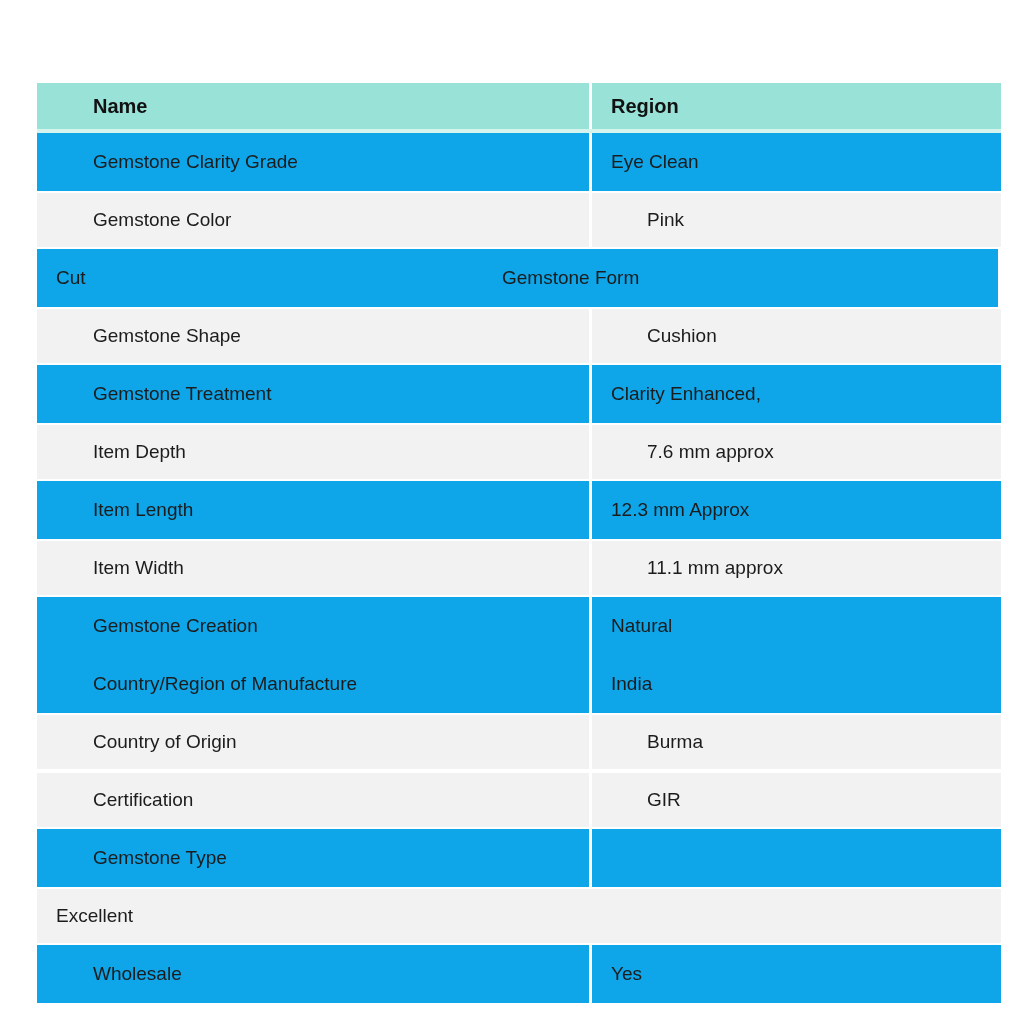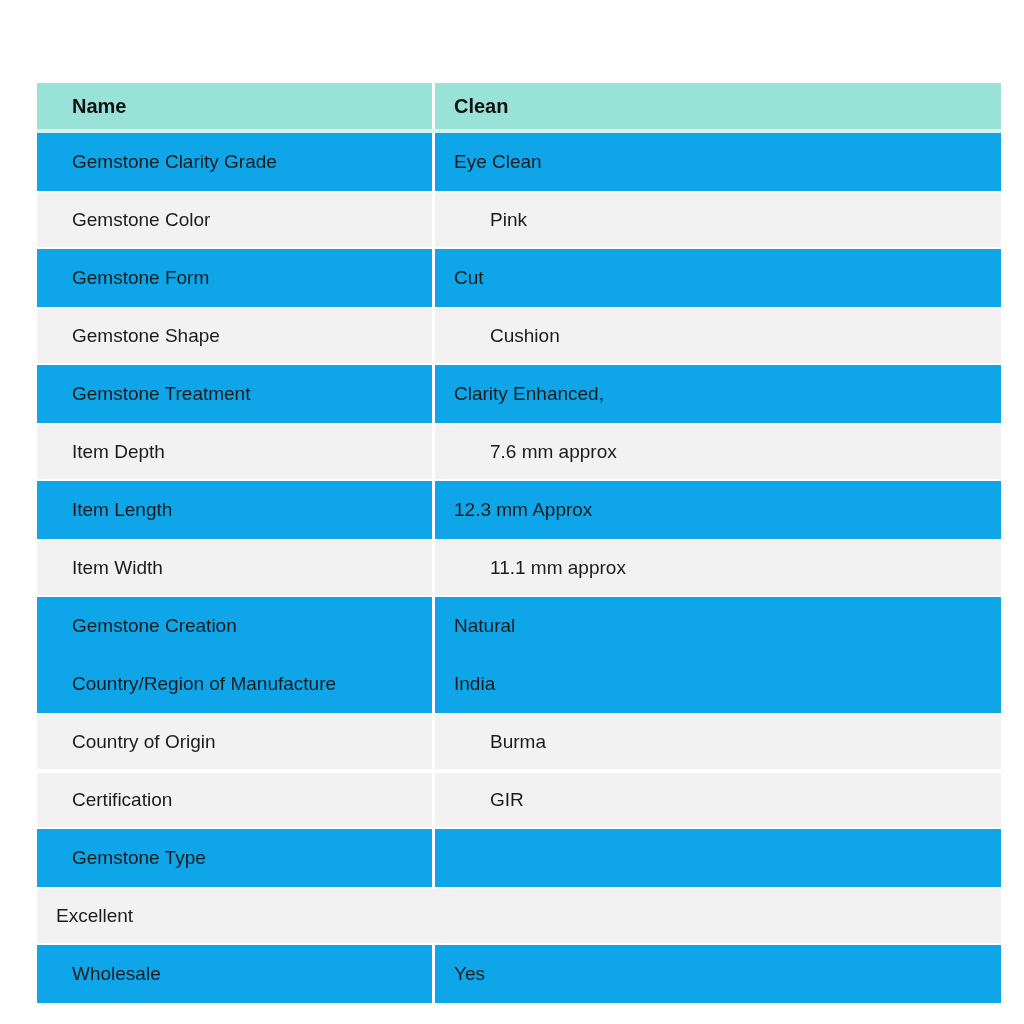--- a/index.html
+++ b/index.html
@@ -42,51 +42,51 @@
   }
   .cell {
     display: flex;
     align-items: center;
     align-self: stretch;
     box-sizing: border-box;
     white-space: nowrap;
     overflow: hidden;
   }
   .cell.name {
-    width: 398px;
-    padding-left: 35px;
+    width: 555px;
+    padding-left: 56px;
     border-right: 3px solid #ffffff;
   }
   .cell.value {
     flex: 1;
     padding-left: 19px;
   }
 </style>
 </head>
 <body>
 
 <div class="spec-table">
   <div class="row header">
     <div class="cell name">Name</div>
-    <div class="cell value">Clean</div>
+    <div class="cell value">Region</div>
   </div>
   <div id="rows">
   <div class="row">
     <div class="cell name">Gemstone Clarity Grade</div>
     <div class="cell value">Eye Clean</div>
   </div>
 
   <div class="row alt">
     <div class="cell name">Gemstone Color</div>
     <div class="cell value">Pink</div>
   </div>
 
   <div class="row">
+    <div class="cell value">Cut</div>
     <div class="cell name">Gemstone Form</div>
-    <div class="cell value">Cut</div>
   </div>
 
   <div class="row alt">
     <div class="cell name">Gemstone Shape</div>
     <div class="cell value">Cushion</div>
   </div>
 
   <div class="row">
     <div class="cell name">Gemstone Treatment</div>
     <div class="cell value">Clarity Enhanced,</div>

